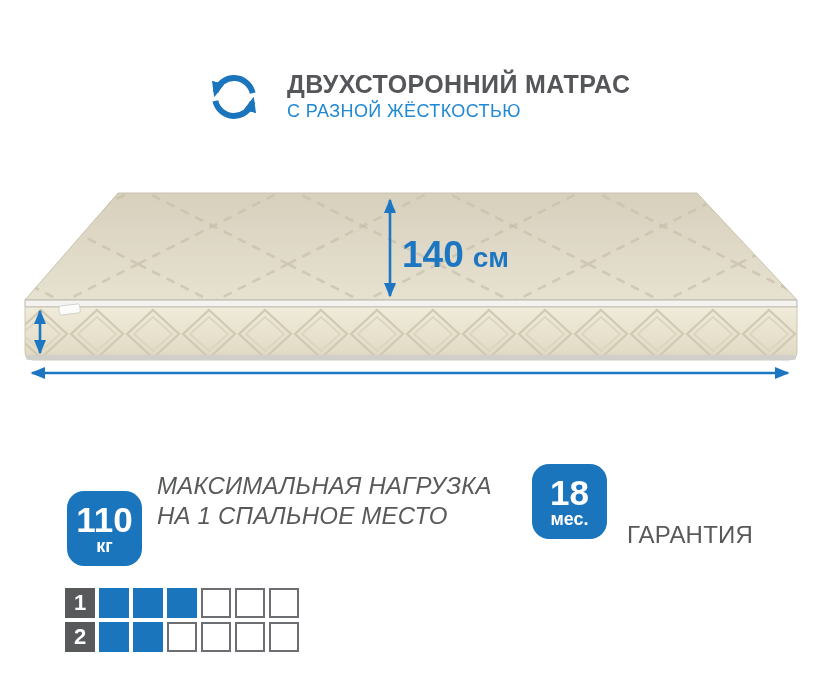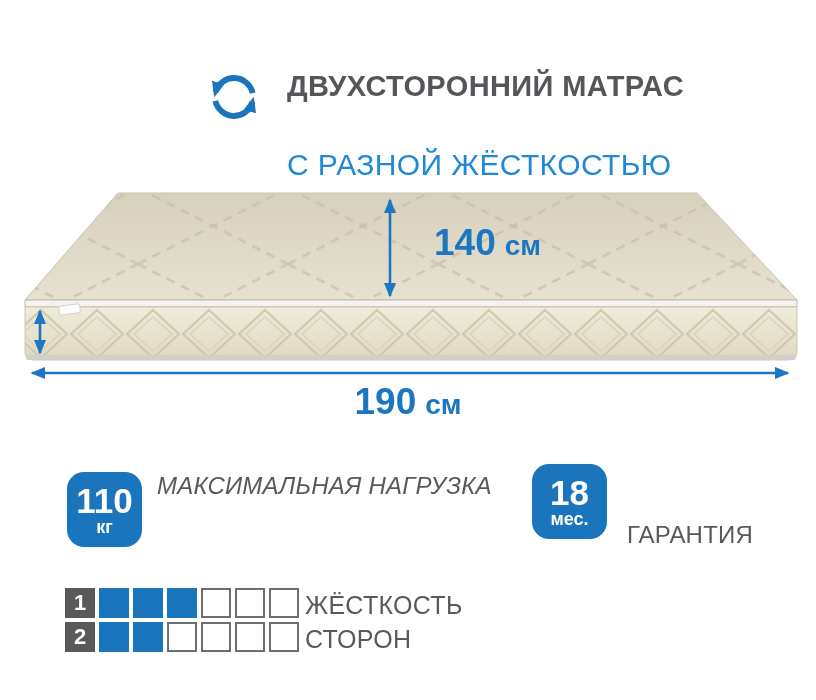--- a/index.html
+++ b/index.html
@@ -8,44 +8,44 @@
     --gray:#58595b;
   }
   html,body{margin:0;padding:0;background:#fff;}
   .canvas{
     position:relative;width:816px;height:700px;background:#ffffff;
     font-family:"Liberation Sans",sans-serif;overflow:hidden;
   }
   
   .rotate-icon{position:absolute;left:201px;top:64px;width:66px;height:66px;}
   .title{
-    position:absolute;left:287px;top:70px;font-size:29px;font-weight:bold;
+    position:absolute;left:287px;top:70px;font-size:25px;font-weight:bold;
     color:#545659;letter-spacing:.4px;white-space:nowrap;
   }
   .subtitle{
-    position:absolute;left:287px;top:101px;font-size:30px;font-weight:400;
-    color:var(--bright);letter-spacing:.4px;white-space:nowrap;margin-top:47px;
+    position:absolute;left:287px;top:101px;font-size:18px;font-weight:400;
+    color:var(--bright);letter-spacing:.4px;white-space:nowrap;
   }
   
   .mattress{position:absolute;left:0;top:160px;}
   .dim{position:absolute;color:#1d76c1;font-weight:bold;white-space:nowrap;line-height:1;}
   .dim-val{font-size:37px;}
   .dim-unit{font-size:28px;margin-left:9px;}
-  .dim-width{left:402px;top:224px;margin-left:32px;}
+  .dim-width{left:402px;top:236px;}
   .dim-height{left:54px;top:317px;}
   .dim-length{left:320px;top:383px;width:176px;text-align:center;}
   
   .badge{
     position:absolute;width:75px;height:75px;border-radius:17px;background:var(--accent);
     color:#fff;font-weight:bold;display:flex;flex-direction:column;align-items:center;
     justify-content:center;line-height:1;
   }
   .badge-value{font-size:35px;}
   .badge-unit{font-size:18px;margin-top:0;}
-  .badge-load{left:67px;top:472px;}
+  .badge-load{left:67px;top:491px;}
   .badge-warranty{left:532px;top:464px;}
   .badge-desc{
     position:absolute;left:157px;top:471px;font-size:24px;color:var(--gray);
     line-height:30px;white-space:nowrap;letter-spacing:.2px;font-style:italic;
   }
   .warranty-label{
     position:absolute;left:627px;top:489px;font-size:24px;color:var(--gray);
     letter-spacing:.2px;white-space:nowrap;margin-top:32px;
   }
   
@@ -124,30 +124,28 @@
     <g stroke="#1d76c1" stroke-width="2.6" fill="none">
       <line x1="390" y1="40" x2="390" y2="136" marker-start="url(#as)" marker-end="url(#ae)"></line>
       <line x1="40" y1="151" x2="40" y2="193" marker-start="url(#as)" marker-end="url(#ae)"></line>
       <line x1="32" y1="213" x2="788" y2="213" marker-start="url(#as)" marker-end="url(#ae)"></line>
     </g>
   </svg>
 
   <div class="dim dim-width">
     <span class="dim-val">140</span><span class="dim-unit">см</span>
   </div>
-  <div class="dim dim-length">
-    <span class="dim-val">190</span><span class="dim-unit">см</span>
-  </div>
 
   <div class="badge badge-load">
     <span class="badge-value">110</span>
     <span class="badge-unit">кг</span>
   </div>
   <div class="badge-desc">
     <div>МАКСИМАЛЬНАЯ НАГРУЗКА</div>
+    <div>НА 1 СПАЛЬНОЕ МЕСТО</div>
   </div>
 
   <div class="badge badge-warranty">
     <span class="badge-value">18</span>
     <span class="badge-unit">мес.</span>
   </div>
   <div class="warranty-label">ГАРАНТИЯ</div>
 
   <div class="firmness" id="firmness-rows">
       <div class="firm-row">
@@ -162,18 +160,14 @@
       <div class="firm-row">
         <div class="firm-cell firm-num">2</div>
         <div class="firm-cell firm-filled"></div>
         <div class="firm-cell firm-filled"></div>
         <div class="firm-cell firm-empty"></div>
         <div class="firm-cell firm-empty"></div>
         <div class="firm-cell firm-empty"></div>
         <div class="firm-cell firm-empty"></div>
       </div>
     </div>
-  <div class="firm-labels">
-    <div>ЖЁСТКОСТЬ</div>
-    <div>СТОРОН</div>
-  </div>
 
 </div>
 
 </body></html>

